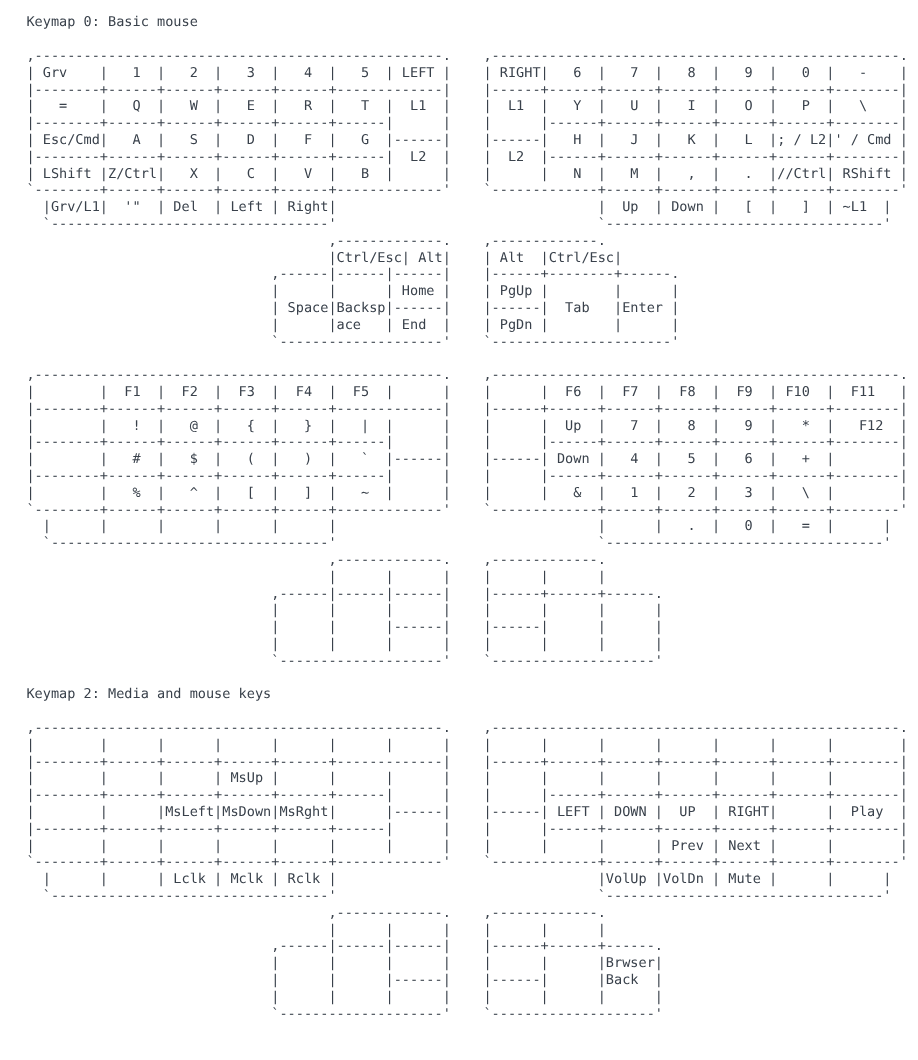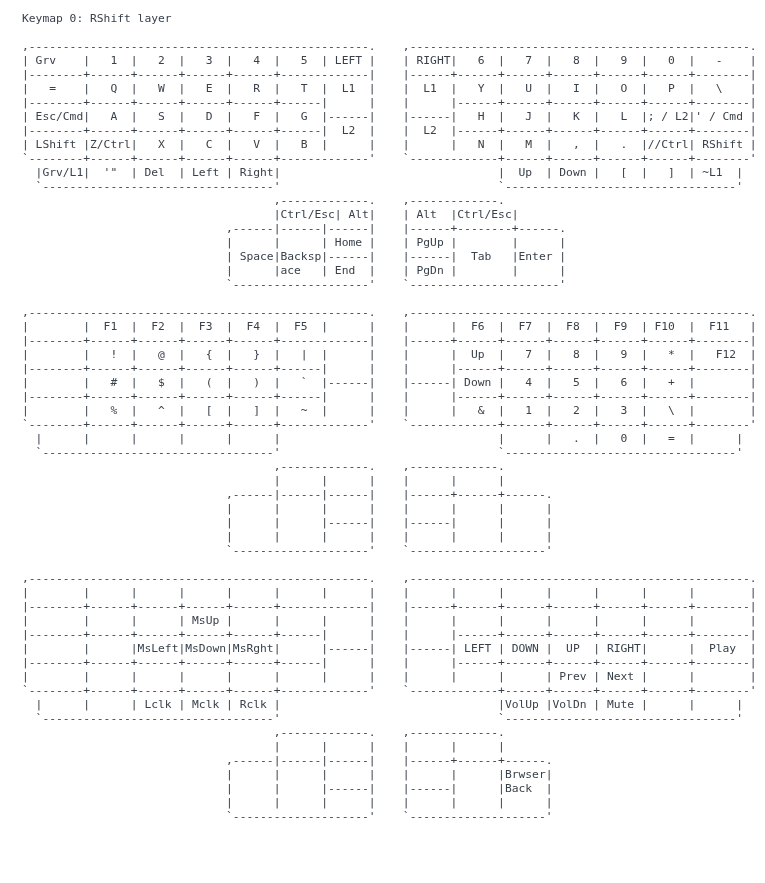--- a/index.html
+++ b/index.html
@@ -30,21 +30,21 @@
     font: inherit;
     white-space: pre;
   }
 </style>
 </head>
 <body style="background: rgb(255, 255, 255);">
 
 <div class="doc">
 
   <section class="km-section">
-    <div class="km-title">Keymap 0: RShift layer</div>
+    <div class="km-title">Keymap 0: Basic mouse</div>
     <pre class="km-ascii">,--------------------------------------------------.    ,--------------------------------------------------.
 | Grv    |   1  |   2  |   3  |   4  |   5  | LEFT |    | RIGHT|   6  |   7  |   8  |   9  |   0  |   -    |
 |--------+------+------+------+------+-------------|    |------+------+------+------+------+------+--------|
 |   =    |   Q  |   W  |   E  |   R  |   T  |  L1  |    |  L1  |   Y  |   U  |   I  |   O  |   P  |   \    |
 |--------+------+------+------+------+------|      |    |      |------+------+------+------+------+--------|
 | Esc/Cmd|   A  |   S  |   D  |   F  |   G  |------|    |------|   H  |   J  |   K  |   L  |; / L2|' / Cmd |
 |--------+------+------+------+------+------|  L2  |    |  L2  |------+------+------+------+------+--------|
 | LShift |Z/Ctrl|   X  |   C  |   V  |   B  |      |    |      |   N  |   M  |   ,  |   .  |//Ctrl| RShift |
 `--------+------+------+------+------+-------------'    `-------------+------+------+------+------+--------'
   |Grv/L1|  '"  | Del  | Left | Right|                                |  Up  | Down |   [  |   ]  | ~L1  |
@@ -73,20 +73,21 @@
                                      ,-------------.    ,-------------.
                                      |      |      |    |      |      |
                               ,------|------|------|    |------+------+------.
                               |      |      |      |    |      |      |      |
                               |      |      |------|    |------|      |      |
                               |      |      |      |    |      |      |      |
                               `--------------------'    `--------------------'</pre>
   </section>
 
   <section class="km-section">
+    <div class="km-title">Keymap 2: Media and mouse keys</div>
     <pre class="km-ascii">,--------------------------------------------------.    ,--------------------------------------------------.
 |        |      |      |      |      |      |      |    |      |      |      |      |      |      |        |
 |--------+------+------+------+------+-------------|    |------+------+------+------+------+------+--------|
 |        |      |      | MsUp |      |      |      |    |      |      |      |      |      |      |        |
 |--------+------+------+------+------+------|      |    |      |------+------+------+------+------+--------|
 |        |      |MsLeft|MsDown|MsRght|      |------|    |------| LEFT | DOWN |  UP  | RIGHT|      |  Play  |
 |--------+------+------+------+------+------|      |    |      |------+------+------+------+------+--------|
 |        |      |      |      |      |      |      |    |      |      |      | Prev | Next |      |        |
 `--------+------+------+------+------+-------------'    `-------------+------+------+------+------+--------'
   |      |      | Lclk | Mclk | Rclk |                                |VolUp |VolDn | Mute |      |      |

